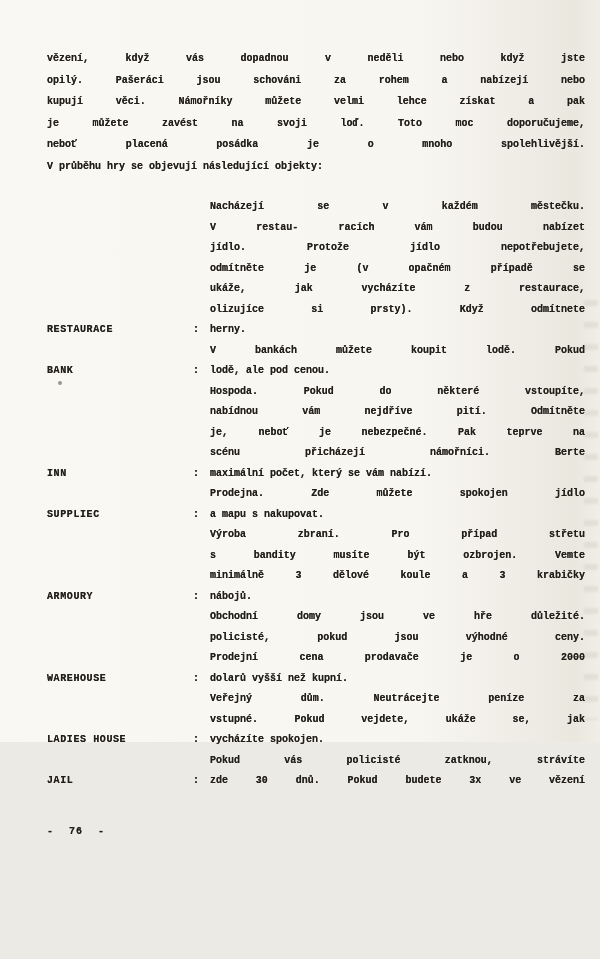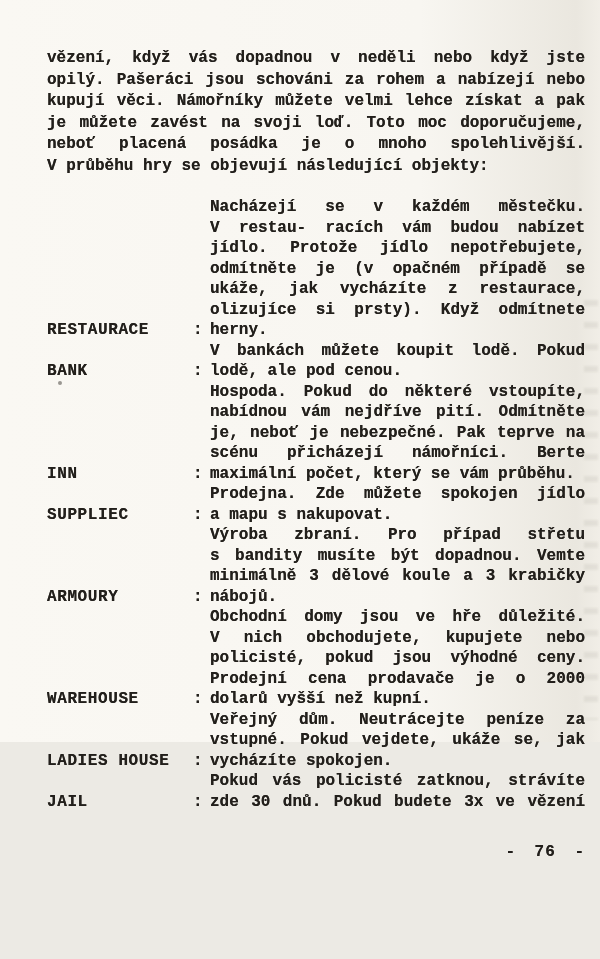--- a/index.html
+++ b/index.html
@@ -8,37 +8,37 @@
     background:#eceae4;
     font-family:"Liberation Mono","DejaVu Sans Mono",monospace;
     overflow:hidden;
   }
   .paper{
     position:relative;
     width:600px;height:742px;
     background:linear-gradient(90deg,#faf8f3 0%,#f8f6f1 70%,#eae7df 96%,#f1eee7 100%);
     color:#221f1b;
     font-weight:700;
-    font-size:16px;
+    font-size:10px;
     text-shadow:0 0 0.6px rgba(34,31,27,0.8);
     box-sizing:border-box;
     padding:48px 0 0 47px;
   }
   .intro{width:538px;}
   .intro .line{line-height:21.5px;height:21.5px;}
   .line{line-height:20.5px;height:20.5px;white-space:normal;overflow:visible;}
   .line.j{text-align:justify;text-align-last:justify;}
   .entries{margin-top:20px;width:538px;}
   .entry{display:flex;align-items:flex-end;}
   .lab{width:146px;flex:0 0 146px;line-height:20.5px;letter-spacing:0.6px;}
   .col{width:17px;flex:0 0 17px;line-height:20.5px;}
   .body{width:375px;flex:0 0 375px;}
   .pagenum{
     margin-top:30px;width:538px;
-    text-align:right;line-height:20px;
+    text-align:left;line-height:20px;
     word-spacing:8px;letter-spacing:1px;
   }
   .speck{
     position:absolute;left:58px;top:381px;width:4px;height:4px;
     background:#3a362f;border-radius:50%;opacity:.5;
   }
   .bleed{
     position:absolute;right:2px;top:300px;width:14px;height:420px;
     background:repeating-linear-gradient(180deg,rgba(120,115,105,0.10) 0 6px,rgba(0,0,0,0) 6px 22px);
     filter:blur(1px);
@@ -79,47 +79,46 @@
         </div>
       </div>
       <div class="entry">
         <div class="lab">INN</div>
         <div class="col">:</div>
         <div class="body">
           <div class="line j">Hospoda. Pokud do některé vstoupíte,</div>
           <div class="line j">nabídnou vám nejdříve pití. Odmítněte</div>
           <div class="line j">je, neboť je nebezpečné. Pak teprve na</div>
           <div class="line j">scénu přicházejí námořníci. Berte</div>
-          <div class="line">maximální počet, který se vám průběhu.</div>
+          <div class="line">maximální počet, který se vám nabízí.</div>
         </div>
       </div>
       <div class="entry">
         <div class="lab">SUPPLIEC</div>
         <div class="col">:</div>
         <div class="body">
           <div class="line j">Prodejna. Zde můžete spokojen jídlo</div>
           <div class="line">a mapu s nakupovat.</div>
         </div>
       </div>
       <div class="entry">
         <div class="lab">ARMOURY</div>
         <div class="col">:</div>
         <div class="body">
           <div class="line j">Výroba zbraní. Pro případ střetu</div>
-          <div class="line j">s bandity musíte být dopadnou. Vemte</div>
+          <div class="line j">s bandity musíte být ozbrojen. Vemte</div>
           <div class="line j">minimálně 3 dělové koule a 3 krabičky</div>
           <div class="line">nábojů.</div>
         </div>
       </div>
       <div class="entry">
         <div class="lab">WAREHOUSE</div>
         <div class="col">:</div>
         <div class="body">
           <div class="line j">Obchodní domy jsou ve hře důležité.</div>
-          <div class="line j">V nich obchodujete, kupujete nebo</div>
           <div class="line j">policisté, pokud jsou výhodné ceny.</div>
           <div class="line j">Prodejní cena prodavače je o 2000</div>
           <div class="line">dolarů vyšší než kupní.</div>
         </div>
       </div>
       <div class="entry">
         <div class="lab">LADIES HOUSE</div>
         <div class="col">:</div>
         <div class="body">
           <div class="line j">Veřejný dům. Neutrácejte peníze za</div>

